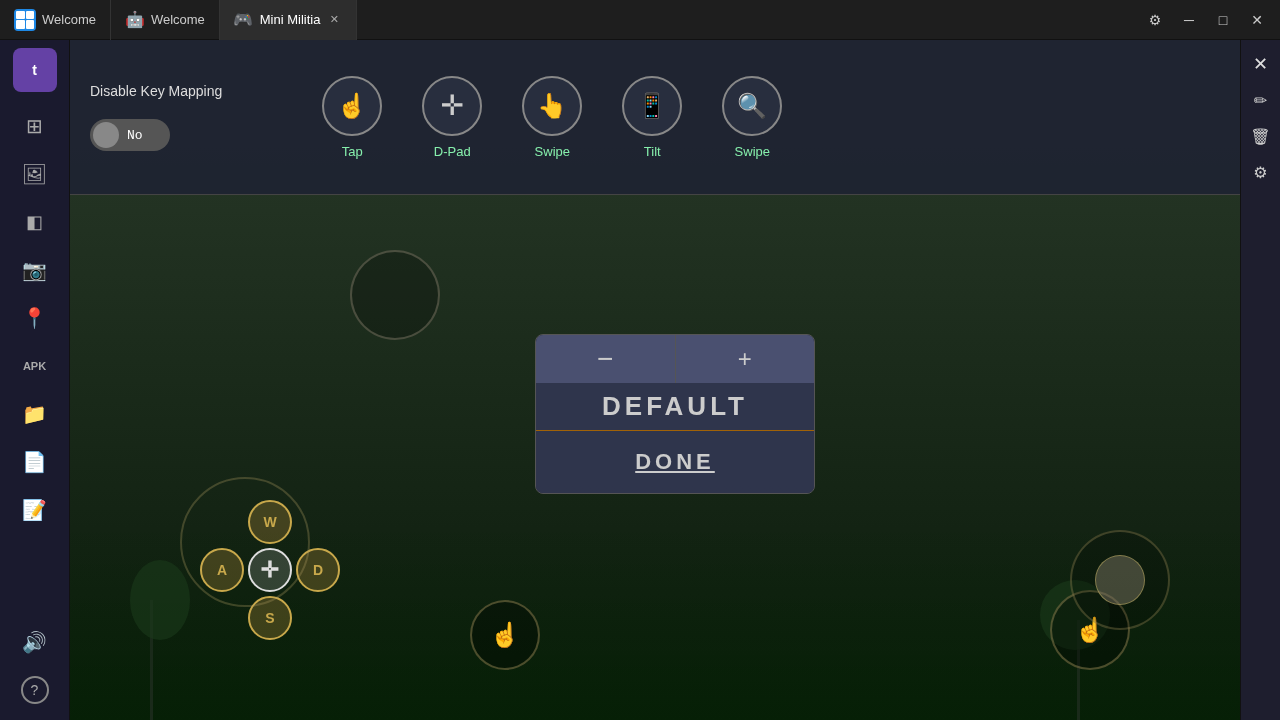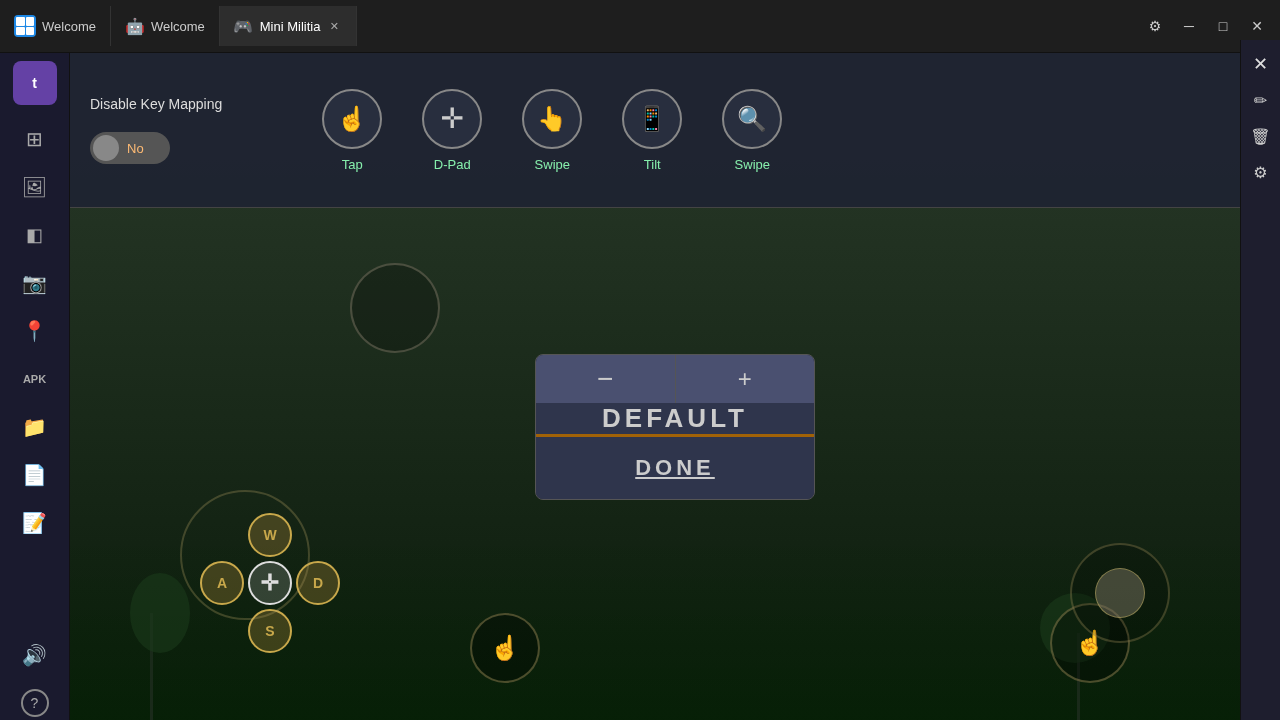--- a/index.html
+++ b/index.html
@@ -1,20 +1,20 @@
 <!DOCTYPE html>
 <html><head>
   <meta charset="utf-8">
   <style>
     * { margin: 0; padding: 0; box-sizing: border-box; }
     body { width: 1280px; height: 720px; overflow: hidden; background: #2b2b2b; font-family: 'Segoe UI', Arial, sans-serif; }
 
     
     .titlebar {
-      display: flex; align-items: center; height: 53px;
+      display: flex; align-items: center; height: 40px;
       background: #1e1e1e; border-bottom: 1px solid #111;
     }
     .tab {
       display: flex; align-items: center; height: 40px; padding: 0 14px;
       font-size: 13px; color: #ccc; gap: 6px; cursor: pointer; position: relative;
       border-right: 1px solid #333;
     }
     .tab.active { background: #2d2d2d; color: #fff; }
     .tab-close { width: 16px; height: 16px; border-radius: 50%; display: flex; align-items: center; justify-content: center; font-size: 11px; color: #aaa; cursor: pointer; }
     .titlebar-right { margin-left: auto; display: flex; align-items: center; gap: 4px; padding-right: 8px; }
@@ -52,21 +52,21 @@
     
     .key-mapping-bar {
       position: absolute; top: 0; left: 0; right: 40px;
       height: 155px; background: rgba(30,35,50,0.92);
       display: flex; align-items: center; padding: 0 20px; gap: 40px; border-bottom: 1px solid #444;
     }
     .disable-key-section { display: flex; flex-direction: column; gap: 20px; }
     .disable-key-label { color: #ddd; font-size: 14px; font-weight: 500; }
     .toggle-switch { width: 80px; height: 32px; background: #555; border-radius: 16px; display: flex; align-items: center; padding: 3px; cursor: pointer; position: relative; }
     .toggle-knob { width: 26px; height: 26px; background: #888; border-radius: 50%; }
-    .toggle-label { color: #fdba74; font-size: 13px; margin-left: 8px; }
+    .toggle-label { color: #ffffff; font-size: 13px; margin-left: 8px; font-family: Liberation Mono, monospace; }
 
     .mapping-tools { display: flex; gap: 40px; margin-left: 60px; }
     .mapping-tool { display: flex; flex-direction: column; align-items: center; gap: 8px; cursor: pointer; }
     .tool-circle {
       width: 60px; height: 60px; border-radius: 50%; border: 2px solid #888;
       display: flex; align-items: center; justify-content: center; font-size: 24px; color: #ccc;
       background: rgba(50,55,75,0.5);
     }
     .tool-label { color: #86efac; font-size: 13px; }
 
@@ -78,22 +78,22 @@
     }
     .dialog-controls-row {
       display: flex; align-items: center; justify-content: center; gap: 0;
     }
     .ctrl-btn {
       flex: 1; height: 48px; background: #4a5070; display: flex; align-items: center; justify-content: center;
       font-size: 22px; color: #ccc; cursor: pointer; border: none;
     }
     .ctrl-btn:first-child { border-right: 1px solid #555; border-radius: 0 0 0 0; }
     .dialog-name {
-      text-align: center; padding: 0; font-size: 26px; font-weight: bold; color: #ccc;
-      letter-spacing: 4px; background: rgba(50,55,80,0.8); border-bottom: 3px solid #a16207;
+      text-align: center; padding: 8px; font-size: 26px; font-weight: bold; color: #ccc;
+      letter-spacing: 4px; background: rgba(50,55,80,0.8); border-bottom: 1px solid #a16207;
     }
     .dialog-done {
       text-align: center; padding: 18px; font-size: 22px; font-weight: bold; color: #ccc;
       letter-spacing: 4px; background: rgba(50,55,80,0.8); cursor: pointer; text-decoration: underline;
     }
 
     
     .wasd-container {
       position: absolute; left: 130px; bottom: 80px;
     }

